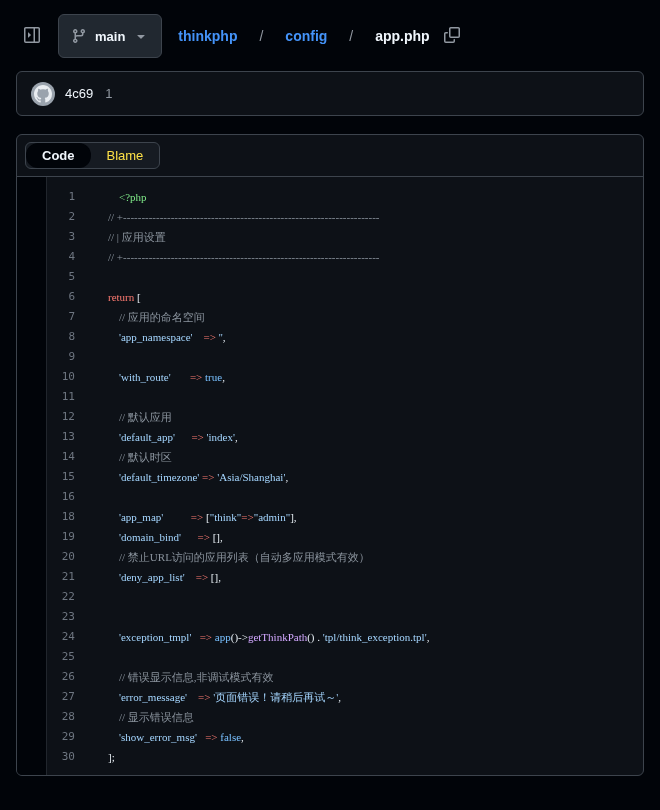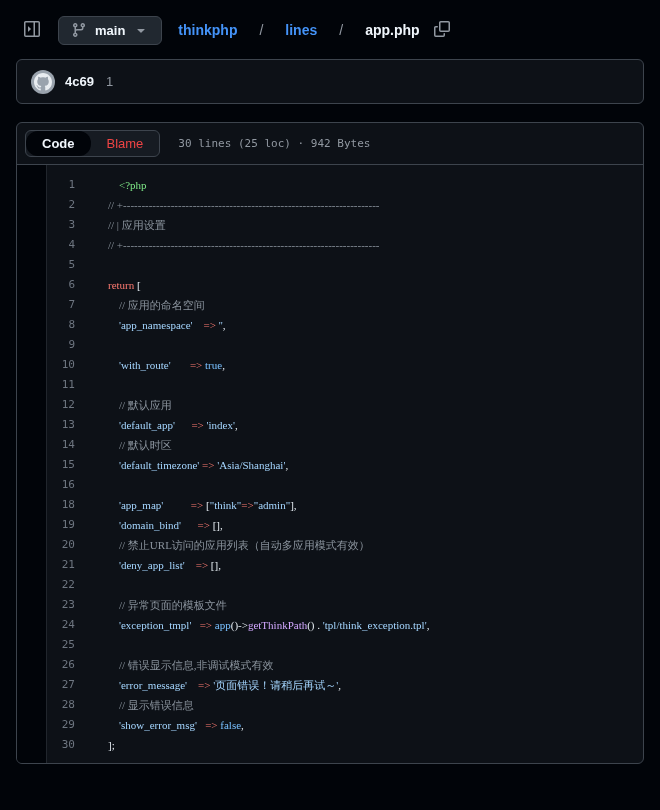--- a/index.html
+++ b/index.html
@@ -13,21 +13,21 @@
   .top-header {
     display: flex; align-items: center;
     padding: 14px 16px 13px 16px;
   }
   .icon-btn {
     width: 32px; height: 32px; border: none; background: transparent;
     color: #9198a1; display: flex; align-items: center; justify-content: center;
     border-radius: 6px; cursor: pointer; flex: none;
   }
   .branch-btn {
-    margin-left: 10px; height: 29px; padding: 0 12px;
+    margin-left: 10px; height: 44px; padding: 0 12px;
     background: #212830; border: 1px solid #3d444d; border-radius: 6px;
     display: flex; align-items: center; gap: 8px; cursor: pointer;
     color: #f0f6fc; flex: none;
   }
   .branch-btn .branch-label { font-size: 13px; font-weight: 700; }
   .branch-btn svg { color: #9198a1; }
   .breadcrumb {
     margin-left: 16px; display: flex; align-items: center;
     font-size: 14px; white-space: nowrap; gap: 16px;
   }
@@ -39,39 +39,39 @@
   .commit-bar {
     margin: 0 16px; height: 45px;
     background: #0d1117; border: 1px solid #3d444d; border-radius: 6px;
     display: flex; align-items: center; padding: 0 14px;
   }
   .avatar {
     width: 24px; height: 24px; border-radius: 50%;
     background: #9aa3ad; display: flex; align-items: center; justify-content: center;
     overflow: hidden; flex: none; cursor: pointer;
   }
-  .commit-author { margin-left: 10px; font-size: 13px; font-weight: 700; color: #f0f6fc; cursor: pointer; }
+  .commit-author { margin-left: 10px; font-size: 13px; font-weight: 400; color: #f0f6fc; cursor: pointer; }
   .commit-extra { margin-left: 12px; font-size: 13px; color: #9198a1; }
   
   .code-panel {
     margin: 18px 16px 0 16px;
     background: #0d1117; border: 1px solid #3d444d; border-radius: 6px;
     overflow: hidden;
   }
   .panel-header {
     display: flex; align-items: center; padding: 7px 8px;
     border-bottom: 1px solid #3d444d;
   }
   .seg-control {
     display: flex; align-items: stretch;
     background: #161b22; border: 1px solid #3d444d; border-radius: 6px;
     overflow: hidden; flex: none;
   }
   .seg {
-    padding: 5px 16px; font-size: 13px; color: #ef4444; cursor: pointer;
+    padding: 5px 16px; font-size: 13px; color: #fde047; cursor: pointer;
     border: none; background: transparent; font-family: inherit;
   }
   .seg.active {
     background: #010409; color: #f0f6fc; font-weight: 700; border-radius: 12px;
   }
   .file-info {
     margin-left: 18px; font-family: "DejaVu Sans Mono", "Liberation Mono", monospace;
     font-size: 11px; color: #9198a1;
   }
   
@@ -123,21 +123,21 @@
     <span style="display:flex;">
       <svg width="16" height="16" viewBox="0 0 16 16" fill="currentColor">
         <path d="m4.427 7.427 3.396 3.396a.25.25 0 0 0 .354 0l3.396-3.396A.25.25 0 0 0 11.396 7H4.604a.25.25 0 0 0-.177.427Z"></path>
       </svg>
     </span>
   </button>
 
   <nav class="breadcrumb">
     <a>thinkphp</a>
     <span class="sep">/</span>
-    <a>lines</a>
+    <a>config</a>
     <span class="sep">/</span>
     <span class="file-name">app.php</span>
   </nav>
 
   <button class="icon-btn copy-path">
     <span>
       <svg width="16" height="16" viewBox="0 0 16 16" fill="currentColor">
         <path d="M0 6.75C0 5.784.784 5 1.75 5h1.5a.75.75 0 0 1 0 1.5h-1.5a.25.25 0 0 0-.25.25v7.5c0 .138.112.25.25.25h7.5a.25.25 0 0 0 .25-.25v-1.5a.75.75 0 0 1 1.5 0v1.5A1.75 1.75 0 0 1 9.25 16h-7.5A1.75 1.75 0 0 1 0 14.25Z"></path>
         <path d="M5 1.75C5 .784 5.784 0 6.75 0h7.5C15.216 0 16 .784 16 1.75v7.5A1.75 1.75 0 0 1 14.25 11h-7.5A1.75 1.75 0 0 1 5 9.25Zm1.75-.25a.25.25 0 0 0-.25.25v7.5c0 .138.112.25.25.25h7.5a.25.25 0 0 0 .25-.25v-7.5a.25.25 0 0 0-.25-.25Z"></path>
       </svg>
@@ -154,21 +154,20 @@
   <a class="commit-author">4c69</a>
   <span class="commit-extra">1</span>
 </div>
 
 <div class="code-panel">
   <div class="panel-header">
     <div class="seg-control">
       <button class="seg active">Code</button>
       <button class="seg">Blame</button>
     </div>
-    <span class="file-info">30 lines (25 loc) · 942 Bytes</span>
   </div>
   <div class="code-body">
     <div class="code-rail"></div>
     <div class="code-lines" id="code-lines">
         <div class="row">
           <span class="ln">1</span>
           <span class="lc"><span class="tk-pl">    </span><span class="tk-grn">&lt;?php</span></span>
         </div>
         <div class="row">
           <span class="ln">2</span>
@@ -244,21 +243,20 @@
         <div class="row">
           <span class="ln">21</span>
           <span class="lc"><span class="tk-pl">    </span><span class="tk-s">'deny_app_list'</span><span class="tk-pl">    </span><span class="tk-k">=&gt;</span><span class="tk-pl"> [],</span></span>
         </div>
         <div class="row">
           <span class="ln">22</span>
           <span class="lc"></span>
         </div>
         <div class="row">
           <span class="ln">23</span>
-          <span class="lc"><span class="tk-pl">    </span><span class="tk-c">// 异常页面的模板文件</span></span>
         </div>
         <div class="row">
           <span class="ln">24</span>
           <span class="lc"><span class="tk-pl">    </span><span class="tk-s">'exception_tmpl'</span><span class="tk-pl">   </span><span class="tk-k">=&gt;</span><span class="tk-pl"> </span><span class="tk-c1">app</span><span class="tk-pl">()-&gt;</span><span class="tk-en">getThinkPath</span><span class="tk-pl">() . </span><span class="tk-s">'tpl/think_exception.tpl'</span><span class="tk-pl">,</span></span>
         </div>
         <div class="row">
           <span class="ln">25</span>
           <span class="lc"></span>
         </div>
         <div class="row">

